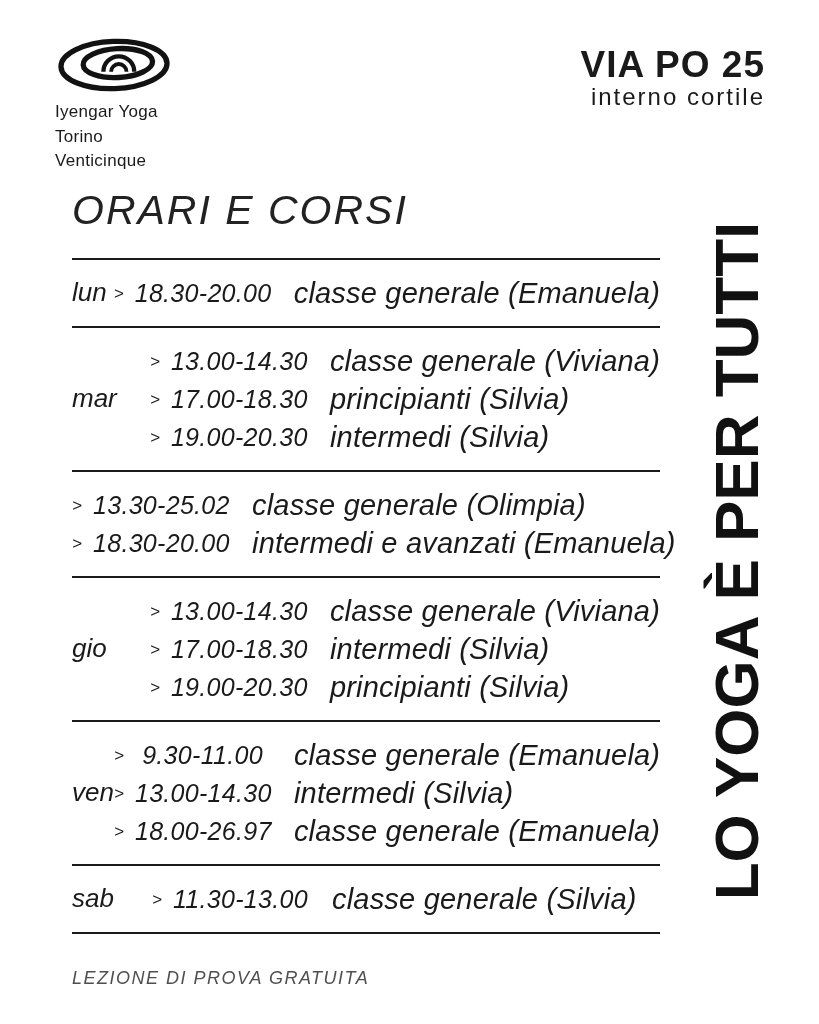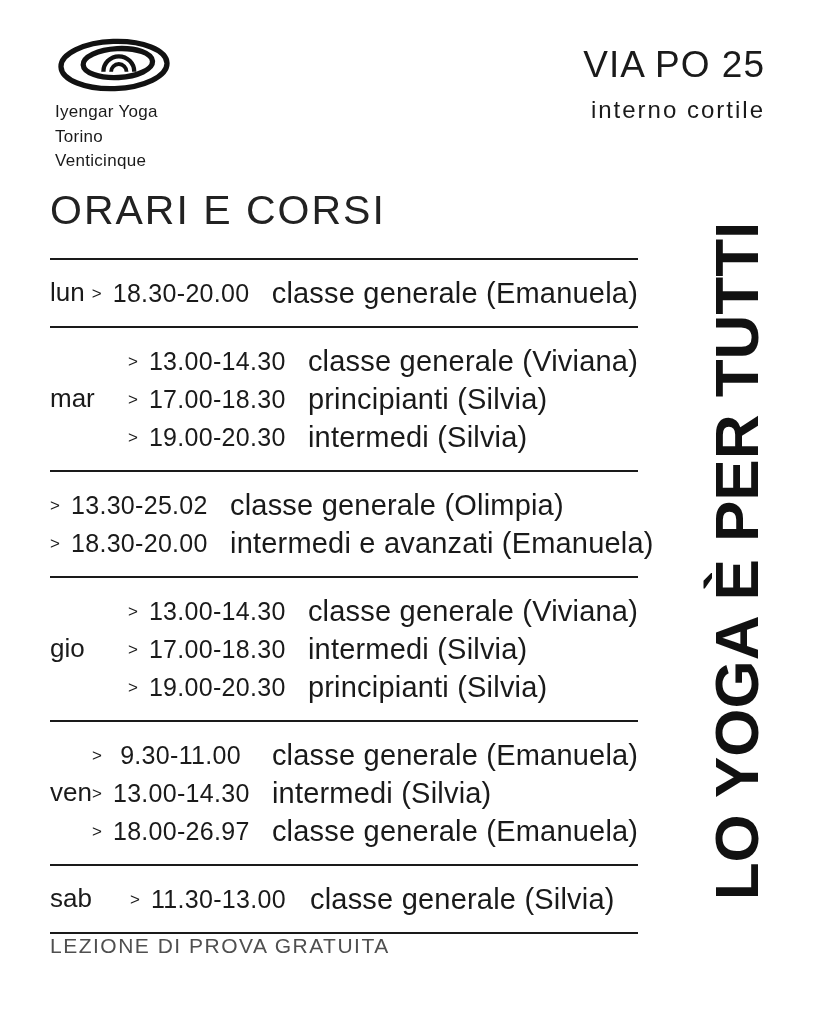--- a/index.html
+++ b/index.html
@@ -35,40 +35,41 @@
   .logo { display: block; width: 116px; height: 54px; margin: 2px 0 8px 1px; }
   .brand-lines {
     font-size: 17px;
     line-height: 1.45;
     letter-spacing: 0.3px;
     color: var(--text);
   }
   .address { text-align: right; padding-top: 10px; }
   .address-line1 {
     font-size: 37px;
-    font-weight: 400;
+    font-weight: 700;
     letter-spacing: 1px;
     line-height: 1;
     white-space: nowrap;
     text-align: center;
   }
   .address-line2 {
     font-size: 24px;
     letter-spacing: 2px;
-    margin-top: 13px;
+    margin-top: 0;
     font-weight: 400;
     white-space: nowrap;
   }
 
   
   .content {
     position: absolute;
-    left: 50px;
+    left: 72px;
     top: 190px;
     width: 588px;
+    font-style: italic;
   }
   .title {
     font-size: 41px;
     font-weight: 400;
     letter-spacing: 2px;
     line-height: 1;
     margin-bottom: 16px;
     color: #222222;
   }
   .schedule { border-top: 2.5px solid var(--rule); margin-top: 27px; }
@@ -104,21 +105,22 @@
     white-space: pre;
     flex: 0 0 auto;
   }
   .desc {
     font-size: 29px;
     letter-spacing: 0.2px;
     white-space: nowrap;
   }
 
   .footer-note {
-    font-size: 21px;
+    margin-top: 34px;
+    font-size: 18px;
     letter-spacing: 1.5px;
     color: var(--muted);
   }
 
   
   .slogan-slot {
     position: absolute;
     left: 697px;
     top: 185px;
     width: 80px;

